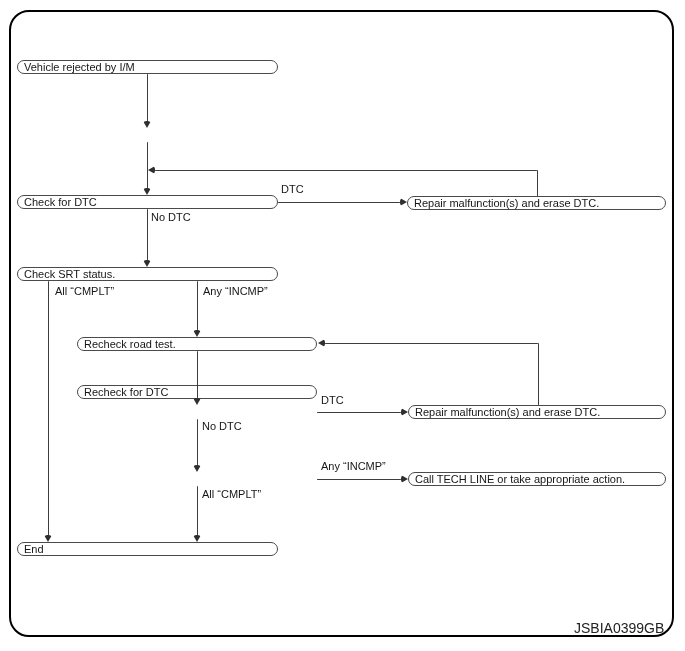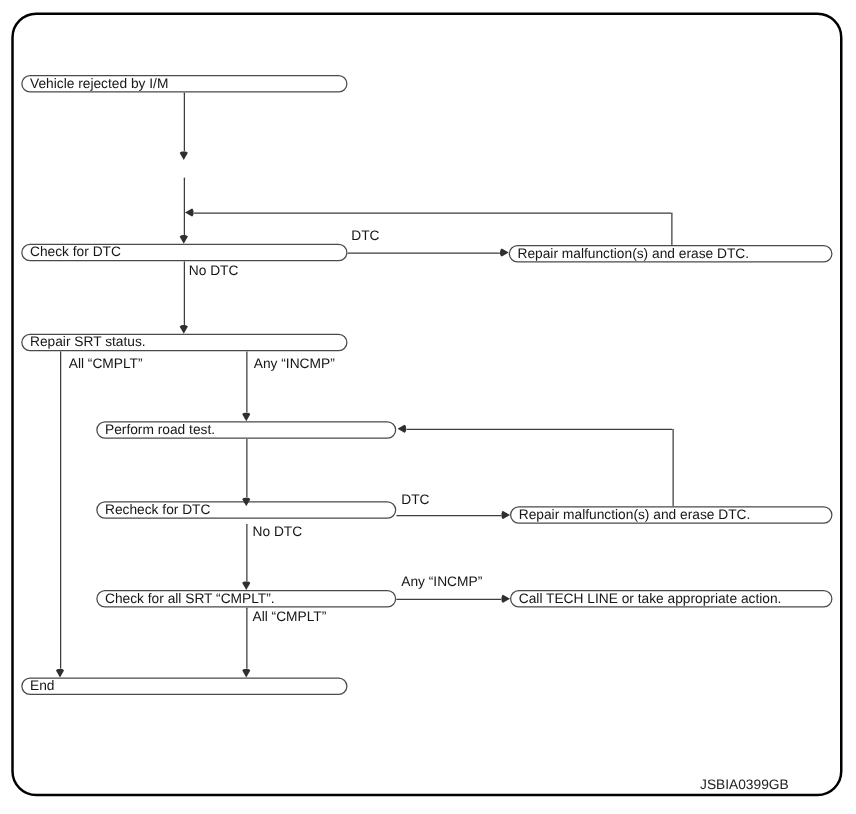--- a/index.html
+++ b/index.html
@@ -21,38 +21,37 @@
     padding-left:6px; white-space:nowrap; overflow:hidden;
   }
   .vline { position:absolute; width:1px; background:#3d3d3d; }
   .hline { position:absolute; height:1px; background:#3d3d3d; }
   .lbl { position:absolute; font-size:11px; line-height:11px; color:#161616; white-space:nowrap; }
   .arr { position:absolute; width:0; height:0; }
   .arr.down  { border-left:4px solid transparent; border-right:4px solid transparent; border-top:7px solid #2f2f2f; }
   .arr.right { border-top:4px solid transparent; border-bottom:4px solid transparent; border-left:7px solid #2f2f2f; }
   .arr.left  { border-top:4px solid transparent; border-bottom:4px solid transparent; border-right:7px solid #2f2f2f; }
   .figcode {
-    position:absolute; left:560px; top:623px; width:80px;
-    text-align:left; font-size:11px; line-height:10px; color:#222222;
+    position:absolute; left:574px; top:623px; width:80px;
+    text-align:center; font-size:14px; line-height:10px; color:#222222;
   }
 </style>
 </head>
 <body>
 
 <div class="stage">
   <div class="frame"></div>
 
   <div class="node" style="left:17px;  top:60px;  width:261px">Vehicle rejected by I/M</div>
   <div class="node" style="left:17px;  top:195px; width:261px">Check for DTC</div>
   <div class="node" style="left:407px; top:196px; width:259px">Repair malfunction(s) and erase DTC.</div>
-  <div class="node" style="left:17px;  top:267px; width:261px">Repair SRT status.</div>
-  <div class="node" style="left:77px;  top:337px; width:240px">Perform road test.</div>
-  <div class="node" style="left:77px;  top:401px; width:240px">Recheck for DTC</div>
+  <div class="node" style="left:17px;  top:267px; width:261px">Check SRT status.</div>
+  <div class="node" style="left:77px;  top:337px; width:240px">Recheck road test.</div>
+  <div class="node" style="left:77px;  top:385px; width:240px">Recheck for DTC</div>
   <div class="node" style="left:408px; top:405px; width:258px">Repair malfunction(s) and erase DTC.</div>
-  <div class="node" style="left:77px;  top:472px; width:240px">Check for all SRT “CMPLT”.</div>
   <div class="node" style="left:408px; top:472px; width:258px">Call TECH LINE or take appropriate action.</div>
   <div class="node" style="left:17px;  top:542px; width:261px">End</div>
 
   <div class="vline" style="left:147px; top:74px;  height:47px"></div>
   <div class="arr down" style="left:143px; top:121px"></div>
 
   <div class="vline" style="left:147px; top:142px; height:46px"></div>
   <div class="arr down" style="left:143px; top:188px"></div>
 
   <div class="vline" style="left:537px; top:170px; height:26px"></div>

